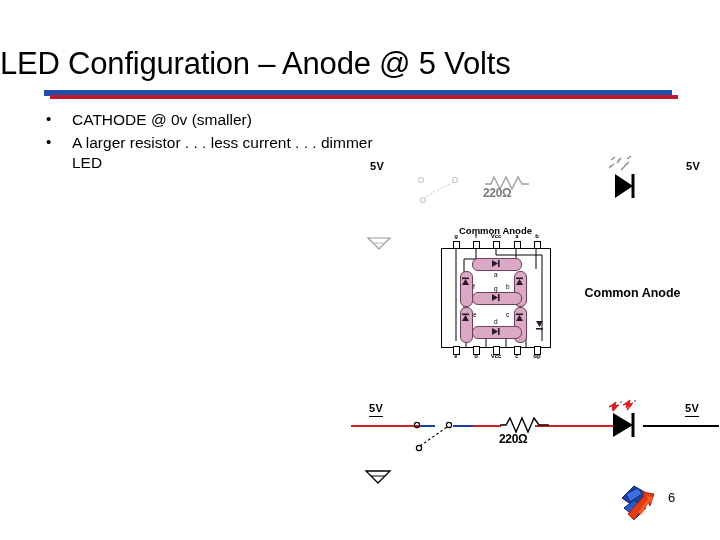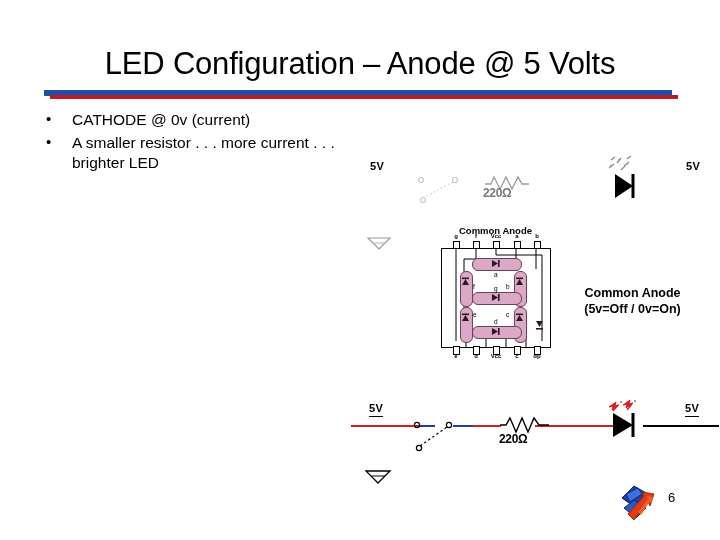--- a/index.html
+++ b/index.html
@@ -20,21 +20,20 @@
     width: 720px;
     height: 540px;
   }
 
   
   .title {
     position: absolute;
     left: 0;
     top: 45px;
     width: 720px;
-    text-align: center;
     font-size: 31px;
     line-height: 38px;
     color: #000000;
     letter-spacing: -0.2px;
     white-space: nowrap;
   }
   .divider-wrap {
     position: absolute;
     left: 44px;
     top: 90px;
@@ -222,22 +221,22 @@
 <div class="slide">
 
   <div class="title">LED Configuration – Anode @ 5 Volts</div>
   <div class="divider-wrap">
     <div class="divider-blue"></div>
     <div class="divider-red"></div>
   </div>
 
   <div class="body-col">
     <ul class="bullets tight">
-      <li>CATHODE @ 0v (current)</li>
-      <li>A smaller resistor . . . more current . . . brighter LED</li>
+      <li>CATHODE @ 0v (smaller)</li>
+      <li>A larger resistor . . . less current . . . dimmer LED</li>
     </ul>
   </div>
 
   <div class="diagram">
 
     <div class="lbl rail-lbl" style="left:15px; top:10px;">5V</div>
     <div class="lbl rail-lbl" style="left:331px; top:10px;">5V</div>
 
     <svg class="gnd-svg" style="left:58px; top:60px;" width="70" height="40" viewBox="0 0 70 40">
       <circle cx="8" cy="10" r="2.5" fill="none" stroke="#c9c9c9" stroke-width="1.2"></circle>
@@ -351,21 +350,20 @@
       <div class="pin" style="left:101px; top:121px;"></div>
       <div class="pin-lbl" style="left:16px; top:128px;">e</div>
       <div class="pin-lbl" style="left:36px; top:128px;">d</div>
       <div class="pin-lbl" style="left:56px; top:128px;">Vcc</div>
       <div class="pin-lbl" style="left:77px; top:128px;">c</div>
       <div class="pin-lbl" style="left:97px; top:128px;">dp</div>
     </div>
 
     <div class="caption">
       <div>Common Anode</div>
-      <div>(5v=Off / 0v=On)</div>
     </div>
 
     <div class="lbl rail-lbl underlined" style="left:14px; top:252px;">5V</div>
     <div class="lbl rail-lbl underlined" style="left:330px; top:252px;">5V</div>
 
     <div class="wire wire-red" style="left:-4px; top:315px; width:70px;"></div>
     <div class="wire wire-red" style="left:116px; top:315px; width:30px;"></div>
     <div class="wire wire-red" style="left:180px; top:315px; width:58px;"></div>
     <div class="wire wire-red" style="left:238px; top:315px; width:32px;"></div>
     <div class="wire" style="left:288px; top:315px; width:76px; height:1.5px;"></div>

